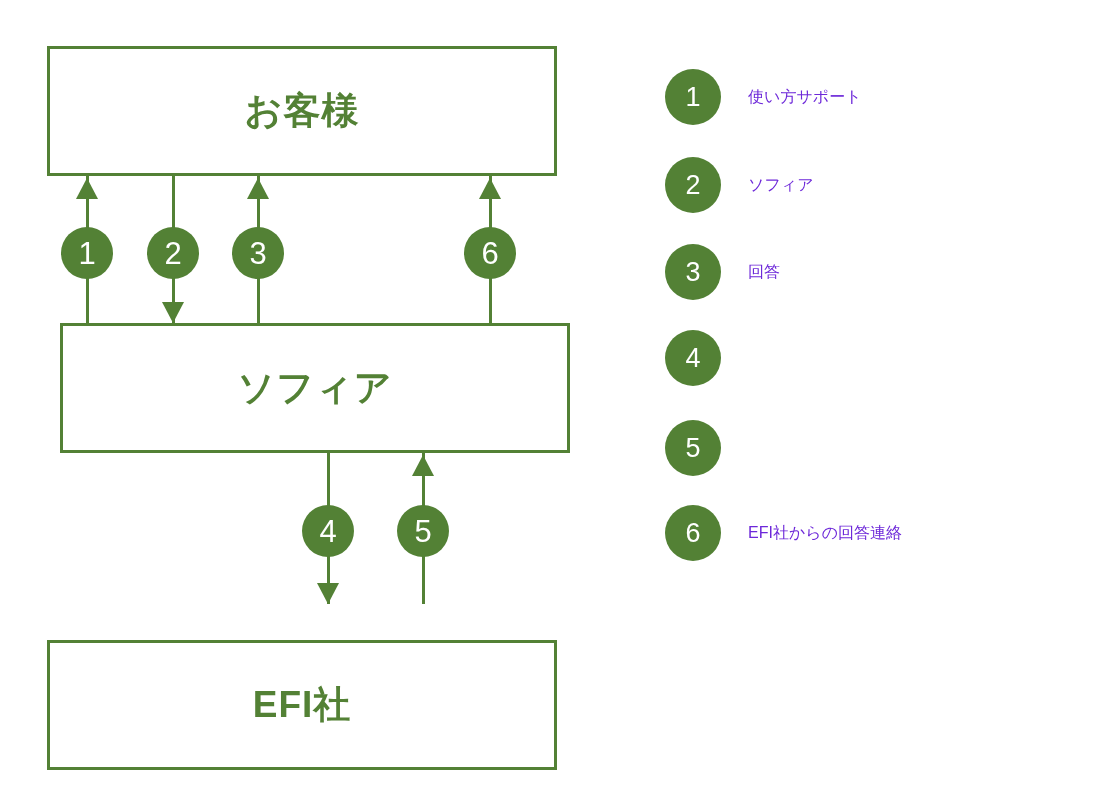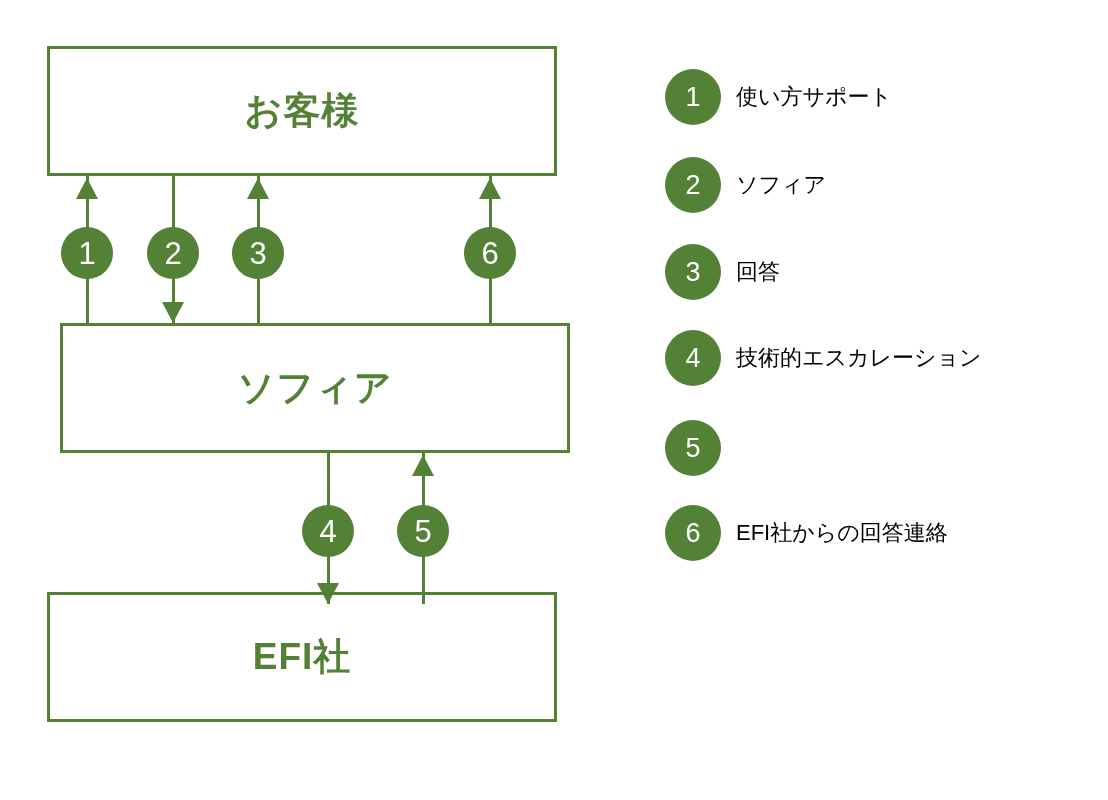--- a/index.html
+++ b/index.html
@@ -29,21 +29,21 @@
     justify-content: center;
   }
   .dbox .dbox-label {
     color: #538135;
     font-size: 37px;
     font-weight: bold;
     letter-spacing: 1px;
   }
   .dbox.customer { top: 46px; }
   .dbox.sophia   { top: 323px; margin-left: 13px; }
-  .dbox.efi      { top: 592px; text-align: right; }
+  .dbox.efi      { top: 640px; text-align: right; }
 
   
   .vline {
     position: absolute;
     width: 3px;
     background: #538135;
   }
   .tri {
     position: absolute;
     width: 0;
@@ -84,23 +84,23 @@
     background: #538135;
     color: #ffffff;
     display: flex;
     align-items: center;
     justify-content: center;
     font-size: 27px;
     line-height: 1;
     flex: 0 0 56px;
   }
   .legend-label {
-    margin-left: 15px;
-    color: #000000;
-    font-size: 22px;
+    margin-left: 27px;
+    color: #6d28d9;
+    font-size: 16px;
     white-space: nowrap;
   }
   .legend-row.r1 { top: 69px; }
   .legend-row.r2 { top: 157px; }
   .legend-row.r3 { top: 244px; }
   .legend-row.r4 { top: 330px; }
   .legend-row.r5 { top: 420px; }
   .legend-row.r6 { top: 505px; }
 </style>
 </head>
@@ -170,21 +170,20 @@
   <div class="legend-row r3">
     <div class="legend-circle">
       <span>3</span>
     </div>
     <span class="legend-label">回答</span>
   </div>
   <div class="legend-row r4">
     <div class="legend-circle">
       <span>4</span>
     </div>
-    <span class="legend-label">技術的エスカレーション</span>
   </div>
   <div class="legend-row r5">
     <div class="legend-circle">
       <span>5</span>
     </div>
   </div>
   <div class="legend-row r6">
     <div class="legend-circle">
       <span>6</span>
     </div>

